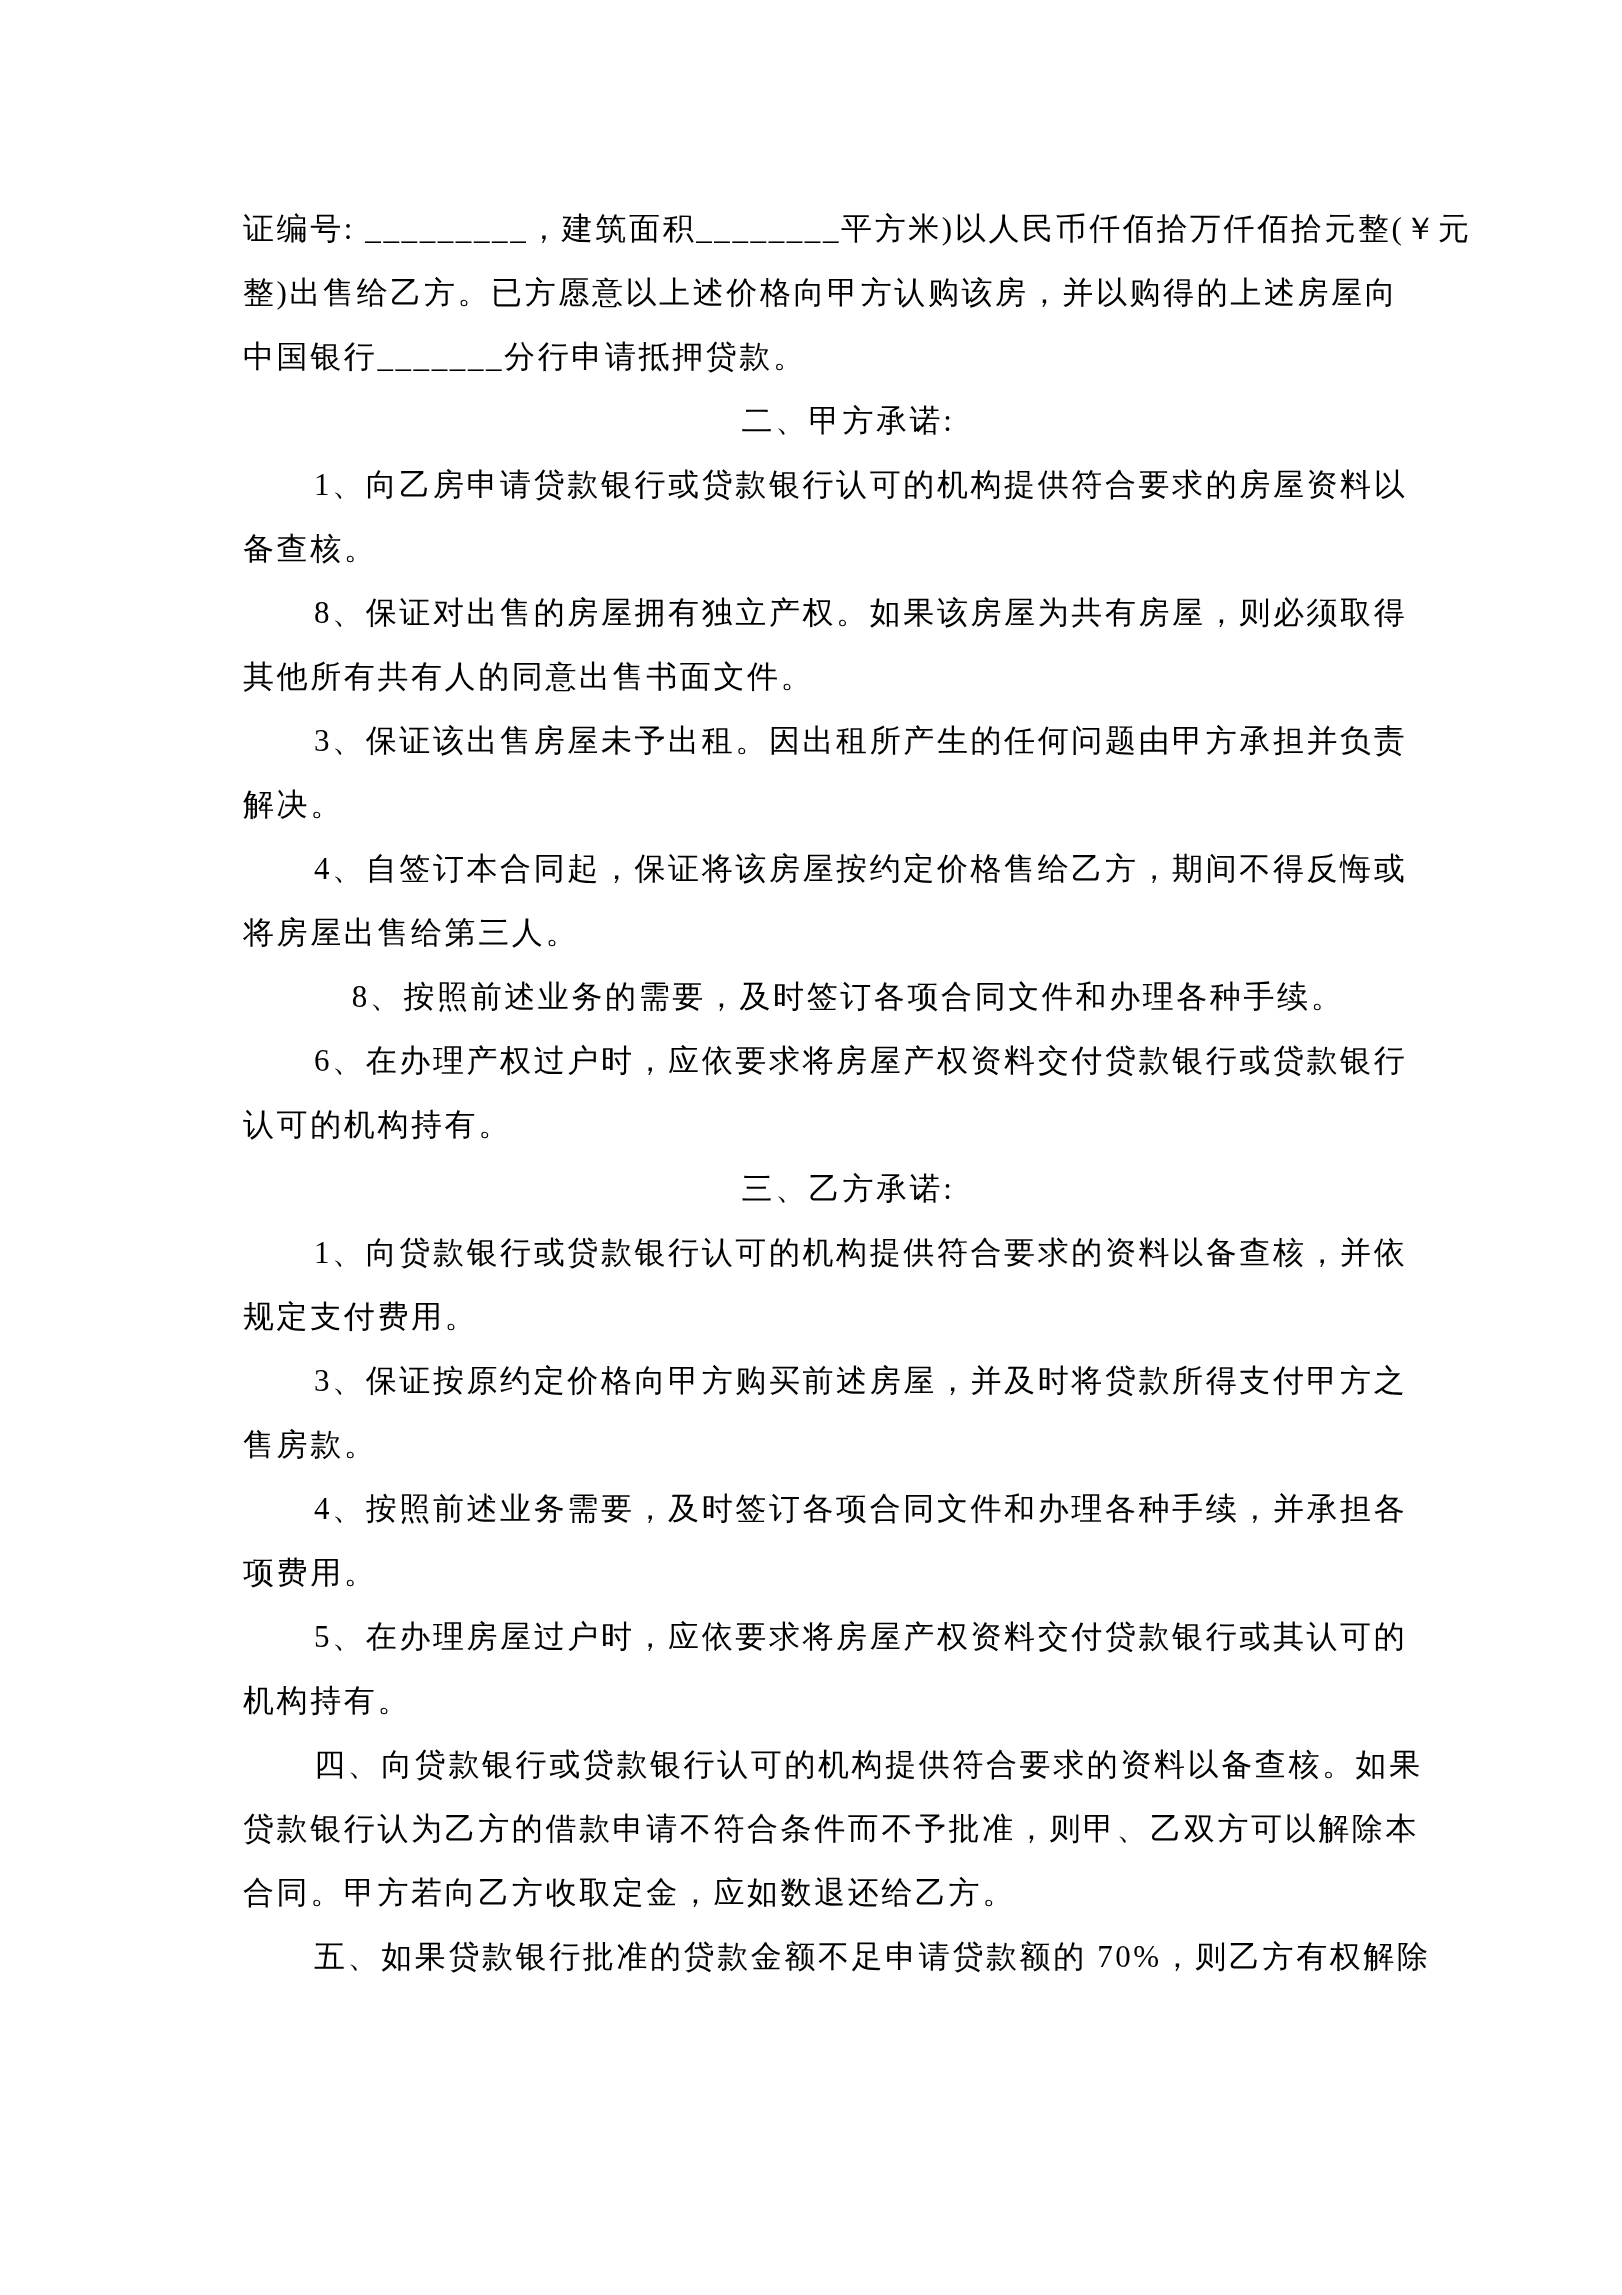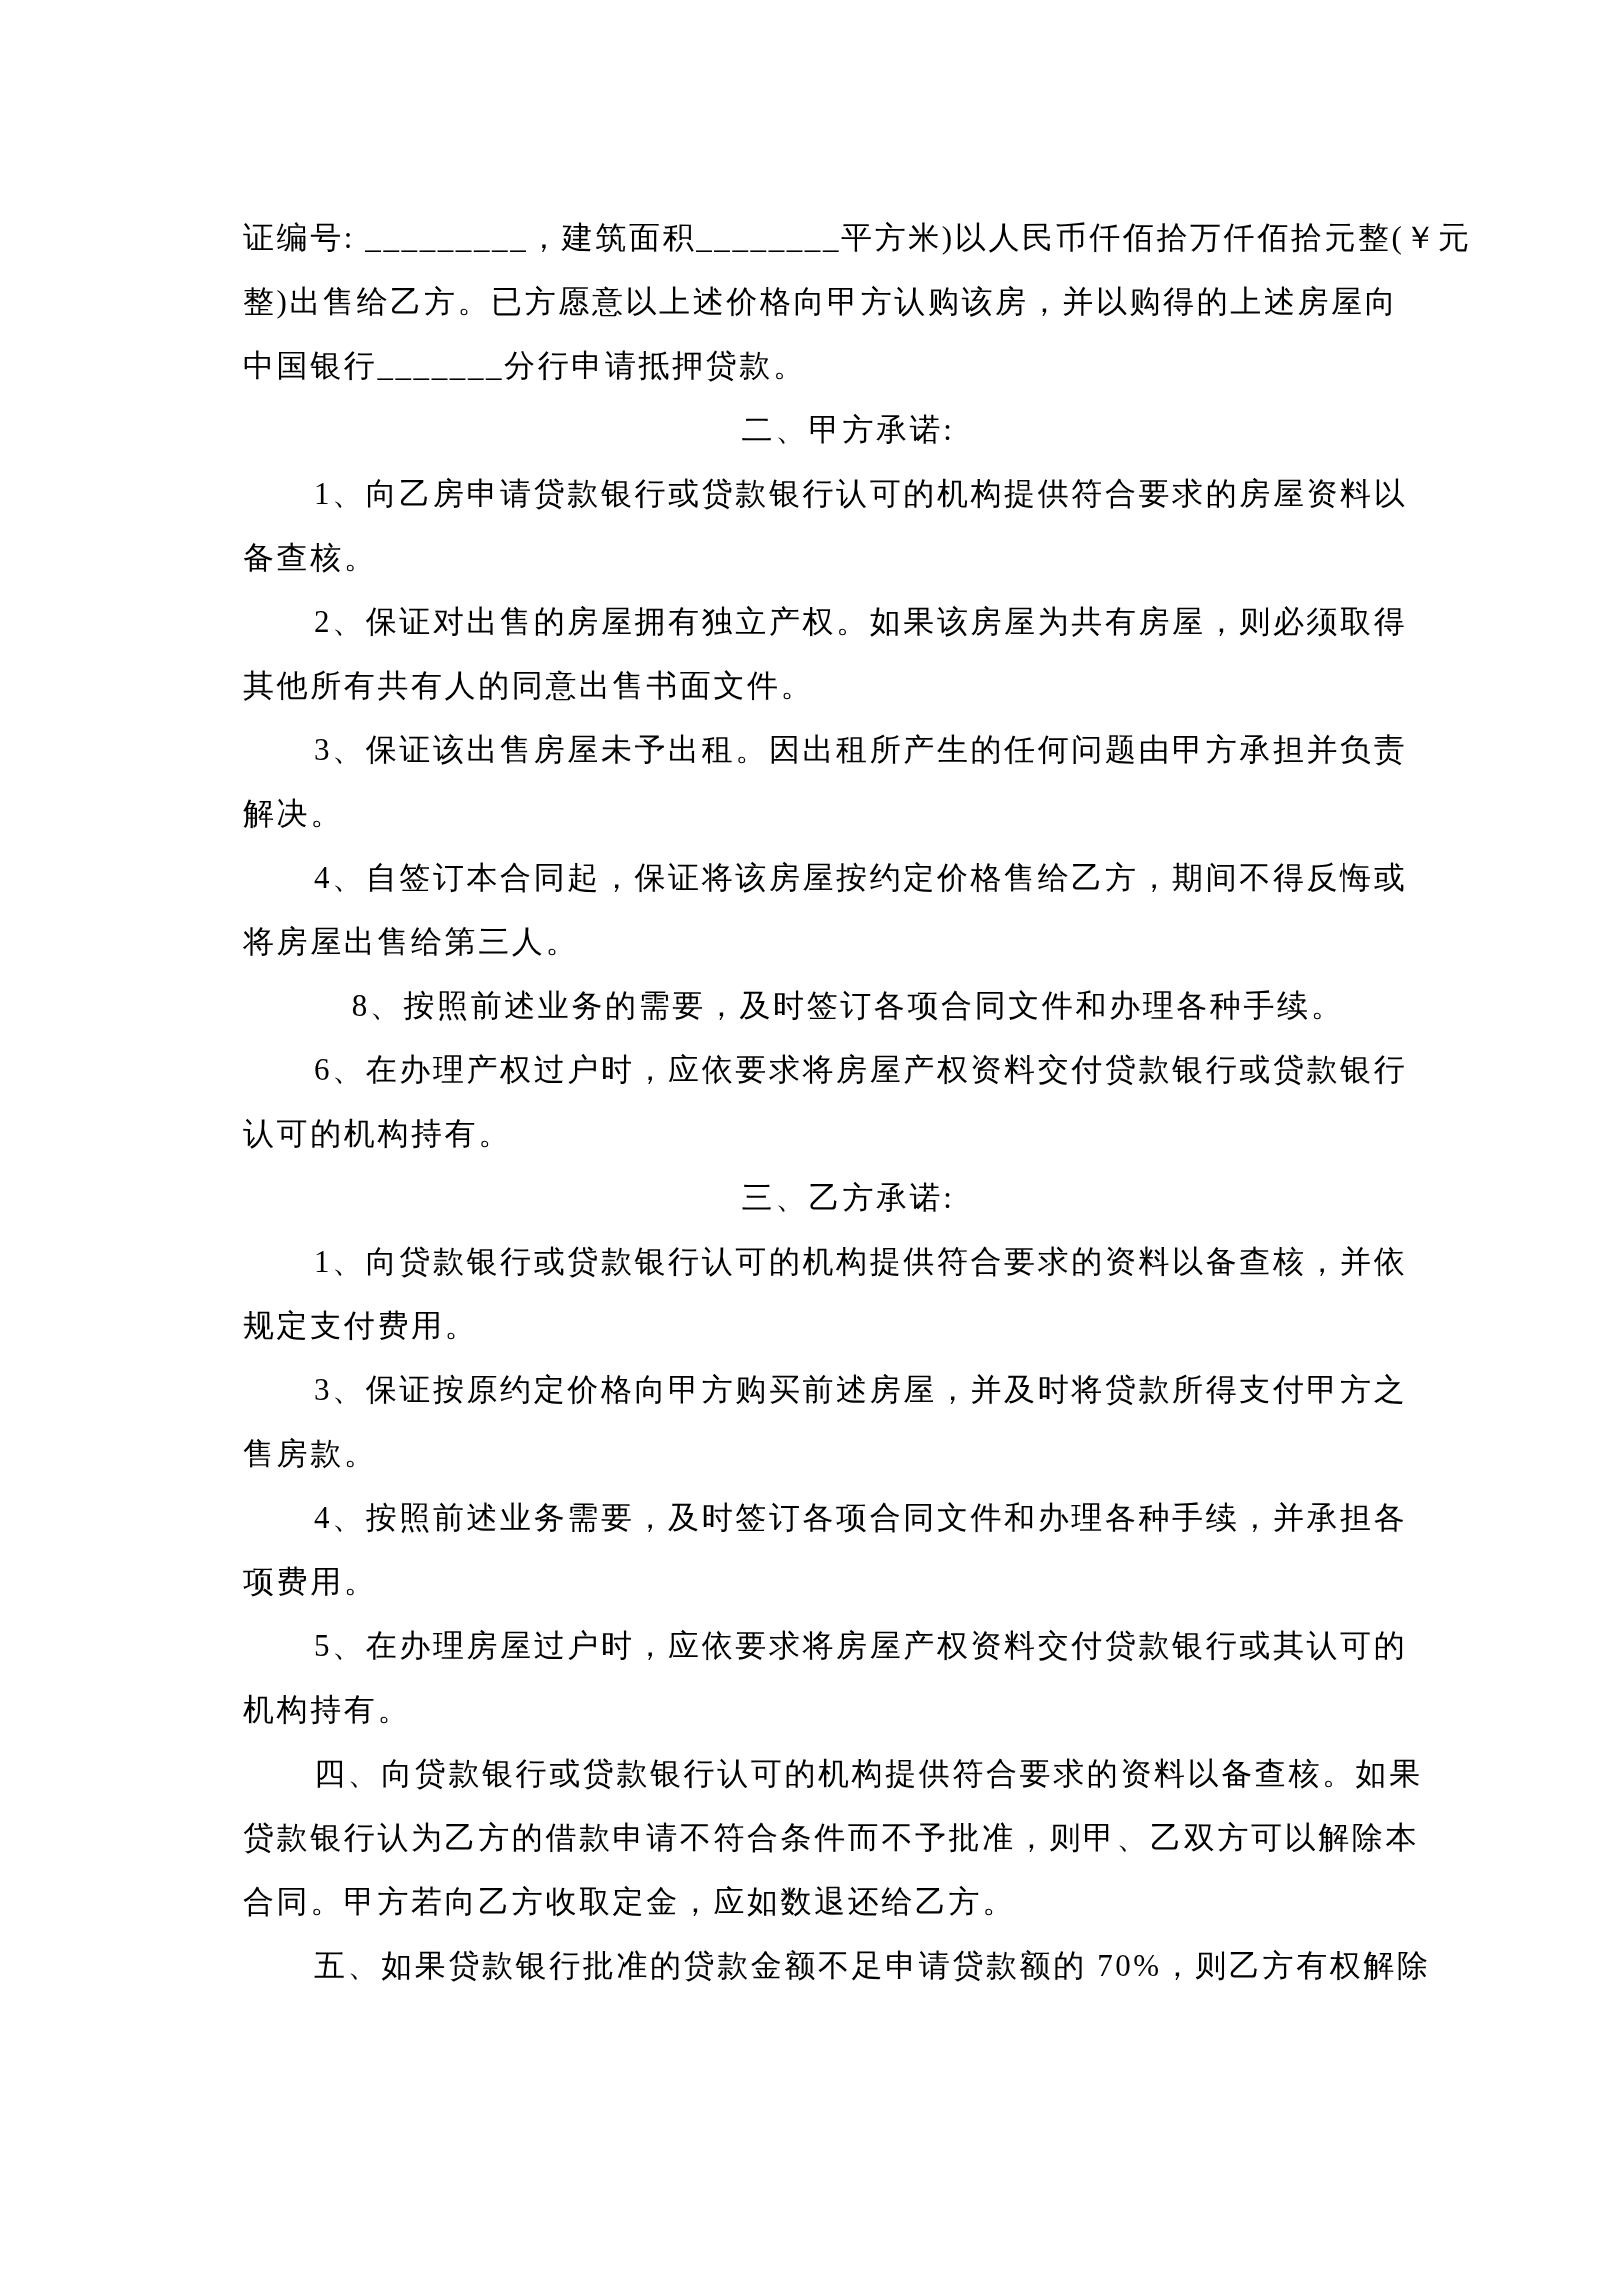--- a/index.html
+++ b/index.html
@@ -15,21 +15,21 @@
     position: relative;
     width: 1623px;
     height: 2295px;
     background: #ffffff;
     overflow: hidden;
     font-family: "Liberation Serif", "DejaVu Serif", serif;
   }
   .text-block {
     position: absolute;
     left: 243px;
-    top: 206px;
+    top: 197px;
     width: 1139px;
     color: #000000;
   }
   .line {
     font-size: 31px;
     line-height: 64px;
     letter-spacing: 2.6px;
     white-space: nowrap;
     font-weight: normal;
   }
@@ -42,21 +42,21 @@
 <body style="background: rgb(255, 255, 255);">
 
 <div class="page">
   <div class="text-block" id="contract-body" style="color: rgb(0, 0, 0);">
       <div class="line">证编号: _________，建筑面积________平方米)以人民币仟佰拾万仟佰拾元整(￥元</div>
       <div class="line">整)出售给乙方。已方愿意以上述价格向甲方认购该房，并以购得的上述房屋向</div>
       <div class="line">中国银行_______分行申请抵押贷款。</div>
       <div class="line indent">二、甲方承诺:</div>
       <div class="line indent">1、向乙房申请贷款银行或贷款银行认可的机构提供符合要求的房屋资料以</div>
       <div class="line">备查核。</div>
-      <div class="line indent">2、保证对出售的房屋拥有独立产权。如果该房屋为共有房屋，则必须取得</div>
+      <div class="line indent">8、保证对出售的房屋拥有独立产权。如果该房屋为共有房屋，则必须取得</div>
       <div class="line">其他所有共有人的同意出售书面文件。</div>
       <div class="line indent">3、保证该出售房屋未予出租。因出租所产生的任何问题由甲方承担并负责</div>
       <div class="line">解决。</div>
       <div class="line indent">4、自签订本合同起，保证将该房屋按约定价格售给乙方，期间不得反悔或</div>
       <div class="line">将房屋出售给第三人。</div>
       <div class="line indent">8、按照前述业务的需要，及时签订各项合同文件和办理各种手续。</div>
       <div class="line indent">6、在办理产权过户时，应依要求将房屋产权资料交付贷款银行或贷款银行</div>
       <div class="line">认可的机构持有。</div>
       <div class="line indent">三、乙方承诺:</div>
       <div class="line indent">1、向贷款银行或贷款银行认可的机构提供符合要求的资料以备查核，并依</div>

